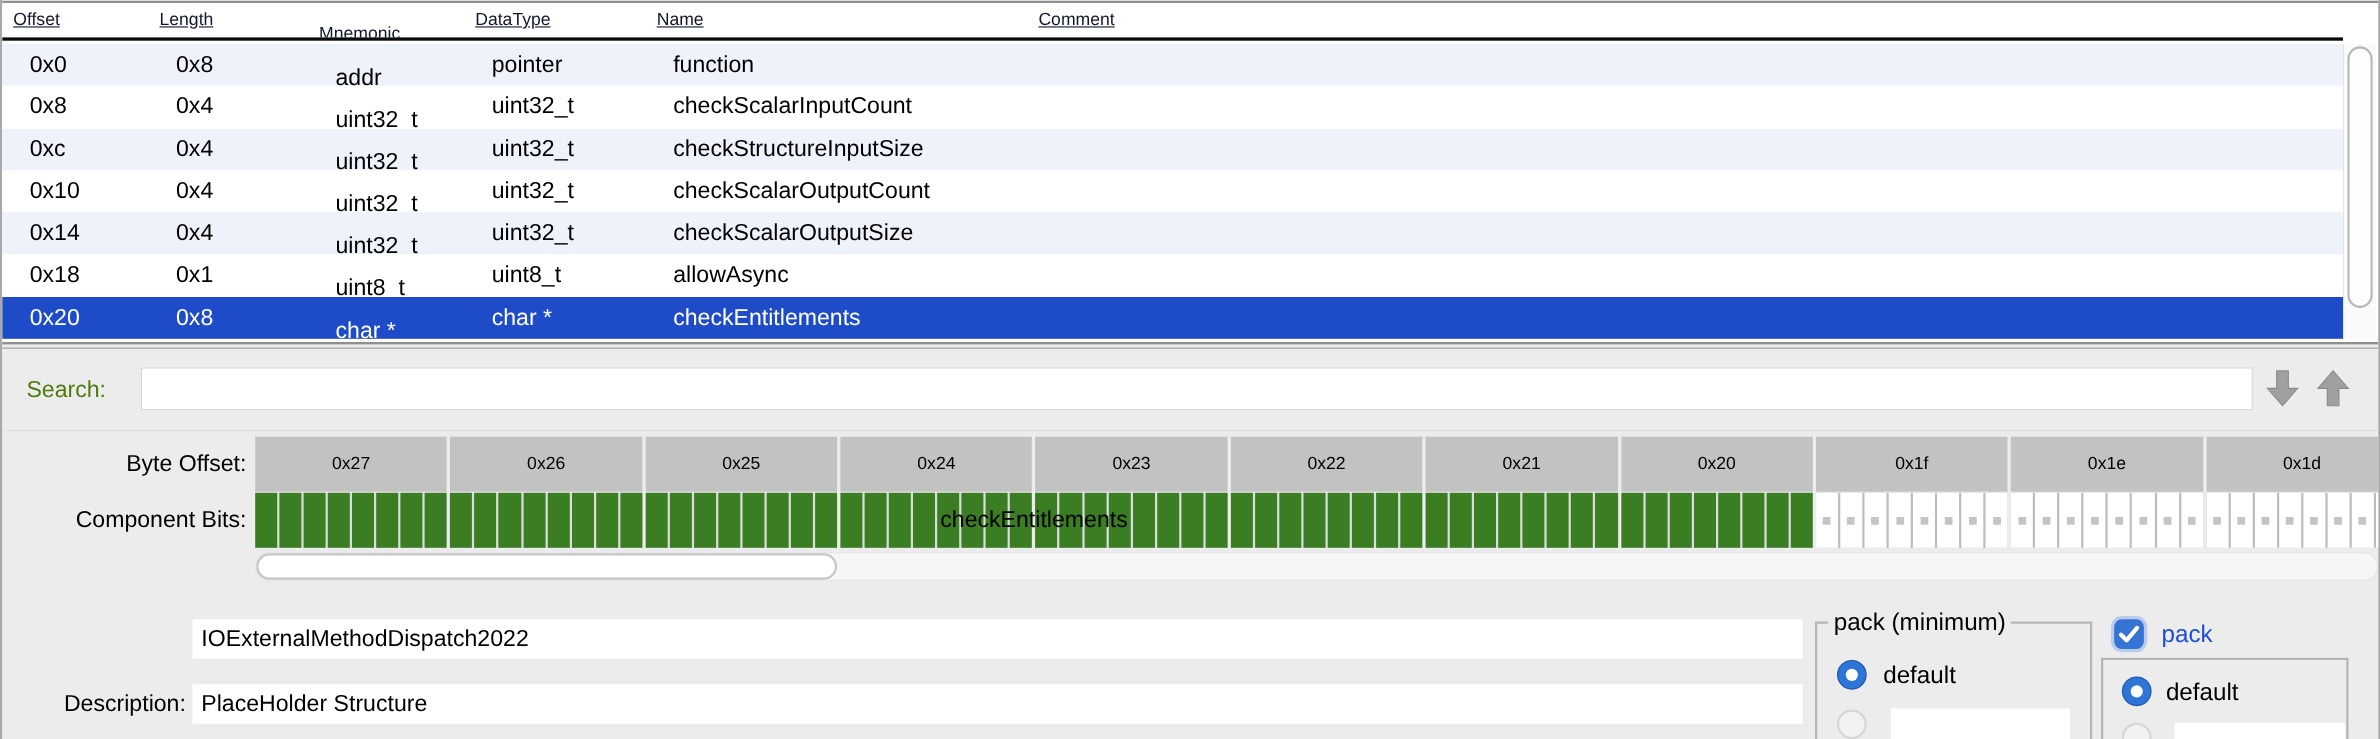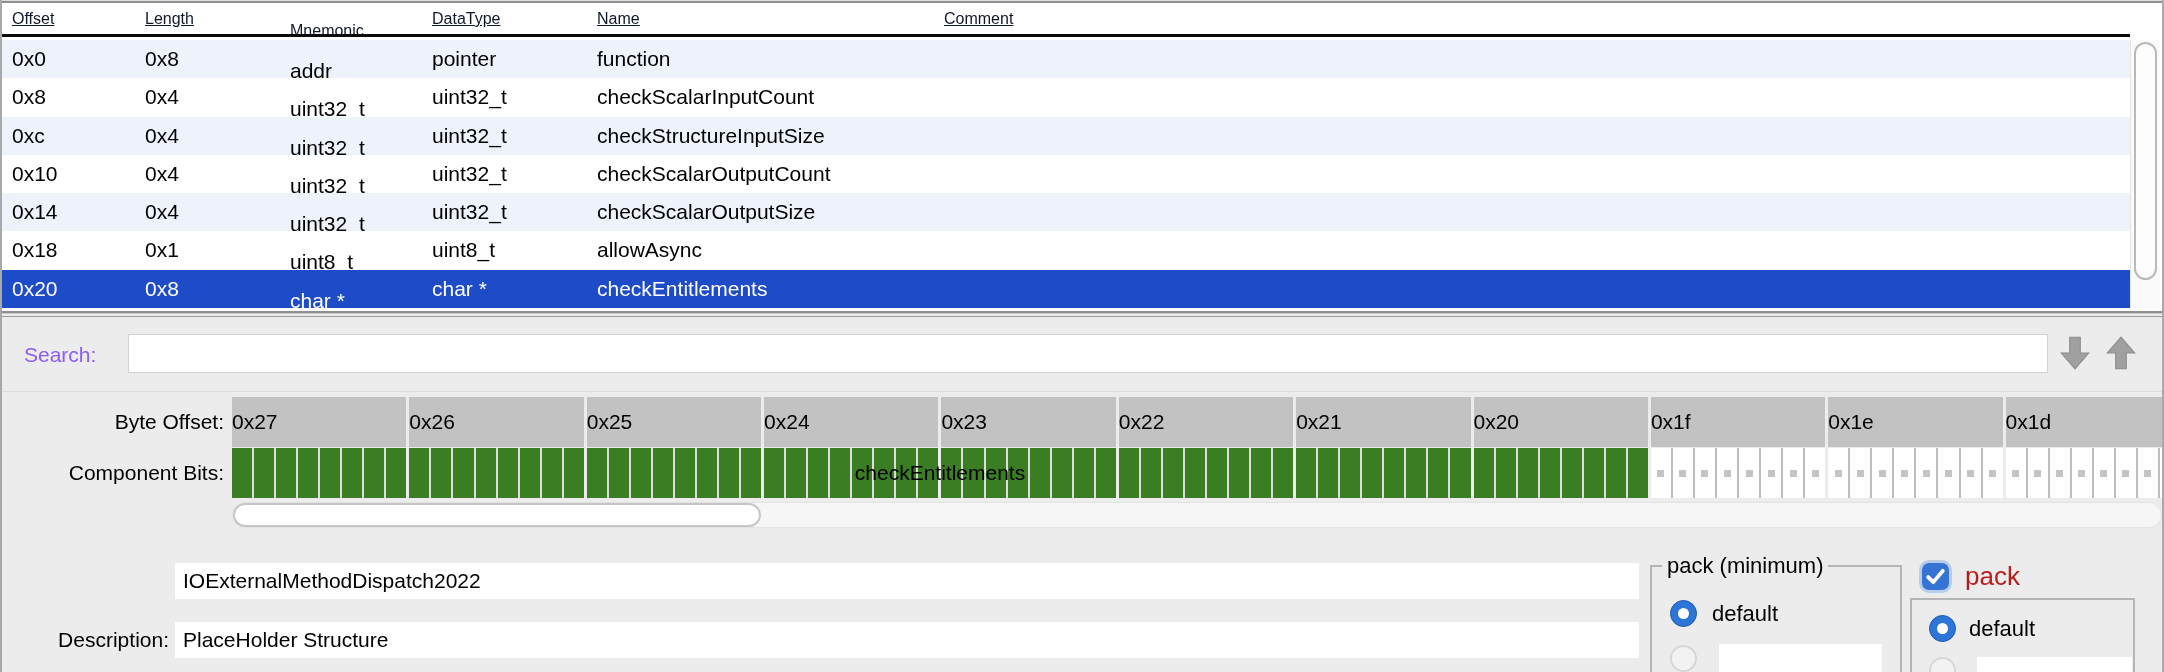--- a/index.html
+++ b/index.html
@@ -17,21 +17,21 @@
   }
 
   
   #table-panel { position:absolute; top:4px; left:0; width:2160px; height:305px; background:#ffffff; }
   #table-header {
     position:absolute; top:0; left:0; width:2128px; height:33px;
     display:flex; border-bottom:3px solid #0a0a0a; background:#ffffff;
   }
   .hcell { font-size:16px; line-height:30px; color:#0f172a; padding-left:10px; overflow:hidden; white-space:nowrap;text-decoration:underline; }
   #table-rows { position:absolute; top:36px; left:0; width:2128px; }
-  .trow { display:flex; height:38.3px; background:#ffffff; }
+  .trow { display:flex; height:38.3px; background:#ffffff;padding-left:15px; }
   .trow.alt { background:var(--alt-row,#eef2fb); }
   .trow.selected { background:var(--selected-blue,#1e4bc8); }
   .trow.selected .tcell { color:#ffffff; }
   .tcell { font-size:21px; line-height:38.3px; color:#000; padding-left:10px; overflow:hidden; white-space:nowrap; }
   .c0 { width:133px; } .c1 { width:145px; } .c2 { width:142px;margin-top:12px; }
   .c3 { width:165px; } .c4 { width:347px; } .c5 { flex:1; }
 
   #v-scrollbar {
     position:absolute; top:36px; left:2128px; width:30px; height:268px;
     background:#fafafa; border-left:1px solid #e4e4e4;
@@ -44,39 +44,39 @@
   #splitter1 {
     position:absolute; top:309px; left:0; width:100%; height:7px;
     background:linear-gradient(#ffffff 0 2px,#8f8f8f 2px 4px,#c9c9c9 4px 5px,#ececec 5px);
   }
 
   
   #search-panel {
     position:absolute; top:316px; left:0; width:2164px; height:76px;
     background:var(--panel-bg,#ececec); border-top:1px solid #9a9a9a; border-bottom:1px solid #dddddd;
   }
-  #search-label { position:absolute; left:22px; top:18px; height:40px; line-height:40px; font-size:21px; color:#8b5cf6; }
+  #search-label { position:absolute; left:22px; top:18px; height:40px; line-height:40px; font-size:21px; color:#4d7c0f; }
   #search-input {
     position:absolute; left:126px; top:17px; width:1920px; height:39px;
     background:#ffffff; border:1px solid #d2d2d2; font-size:21px; padding:0 8px;
     font-family:"Liberation Sans","DejaVu Sans",sans-serif; outline:none;
   }
   .arrow-btn { position:absolute; top:17px; width:38px; height:38px; cursor:pointer; }
   #search-down { left:2054px; } #search-up { left:2100px; }
 
   
   #bits-panel { position:absolute; top:392px; left:0; width:2164px; height:143px; background:var(--panel-bg,#ececec); }
   .bits-label { position:absolute; left:0; width:222px; text-align:right; font-size:21px; color:#000; }
   #byte-offset-label { top:5px; height:50px; line-height:50px; }
   #component-bits-label { top:56px; height:50px; line-height:50px; }
 
   #byte-row { position:absolute; left:230px; top:5px; width:1948px; height:50px; display:flex; gap:3px; }
   .bytecell {
     flex:1; background:var(--byte-header-gray,#c2c2c2);
-    font-size:21px; line-height:50px; text-align:left; color:#000;
+    font-size:16px; line-height:50px; text-align:center; color:#000;
   }
   #bit-row { position:absolute; left:230px; top:56px; width:1948px; height:50px; display:flex; gap:3px; }
   .bytegroup { flex:1; display:flex; gap:2px; }
   .bytegroup.filled { background:#dcdcdc; }
   .bytegroup.empty { background:#bdbdbd; }
   .bit { flex:1; }
   .bit.filled { background:var(--component-green,#3a7d23); }
   .bit.empty { background:#ffffff; position:relative; }
   .bit.empty::after {
     content:""; position:absolute; left:50%; top:50%; width:7px; height:7px;
@@ -127,21 +127,21 @@
   #align-default-label { left:60px; top:33px; }
   #align-radio-value { left:18px; top:78px; }
   #align-value-field { left:67px; top:77px; width:163px; height:40px; }
 
   #pack-checkbox {
     position:absolute; left:1920px; top:28px; width:27px; height:27px;
     background:var(--checkbox-blue,#3574d4); border-radius:7px;
     box-shadow:0 0 0 3px #b9cdeb; cursor:pointer;
   }
   #pack-checkbox svg { display:block; width:27px; height:27px; }
-  #pack-label { position:absolute; left:1963px; top:28px; height:27px; line-height:27px; font-size:26px; color:#b91c1c; }
+  #pack-label { position:absolute; left:1963px; top:28px; height:27px; line-height:27px; font-size:22px; color:#1d4ed8; }
   #pack-group { left:1908px; top:63px; width:225px; height:130px; }
   #pack-radio-default { left:17px; top:15px; }
   #pack-default-label { left:57px; top:15px; }
   #pack-radio-value { left:17px; top:57px; }
   #pack-value-field { left:65px; top:57px; width:155px; height:40px; }
 </style>
 </head>
 <body>
 
 <div id="app" style="--selected-blue: #1e4bc8; --alt-row: #eef2fb; --component-green: #3a7d23; --byte-header-gray: #c2c2c2; --panel-bg: #ececec; --radio-blue: #2e75d8; --checkbox-blue: #3574d4;">

